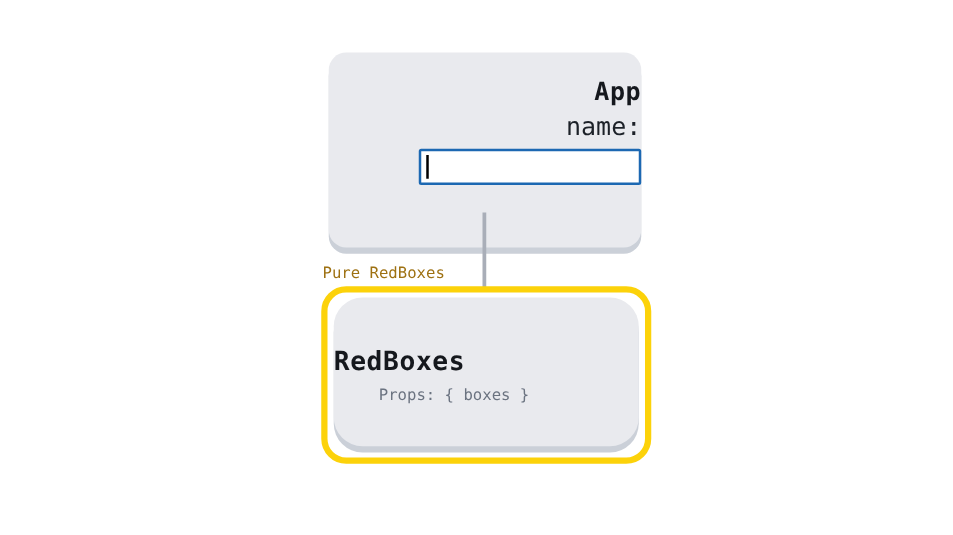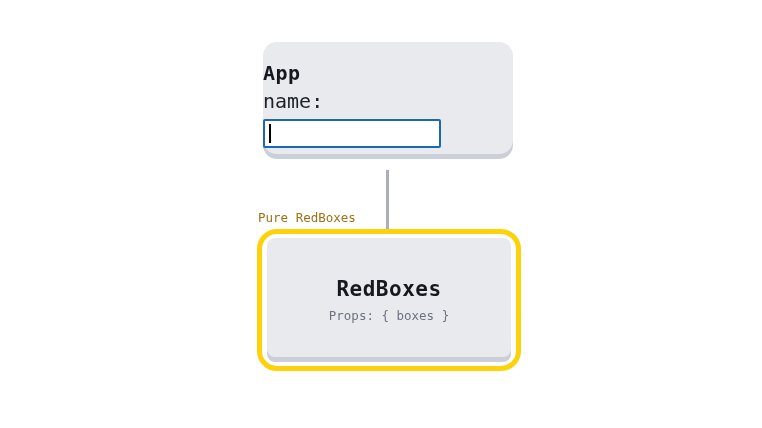--- a/index.html
+++ b/index.html
@@ -22,25 +22,25 @@
   .canvas{
     position:relative;
     width:762px;height:428px;
     background:var(--page-bg);
     overflow:hidden;
   }
   
   .app-box{
     position:absolute;
     left:263px;top:42px;
-    width:250px;height:112px;
+    width:250px;height:156px;
     background:var(--box-fill);
     border-radius:14px;
     box-shadow:0 5px 0 var(--box-edge);
-    display:flex;flex-direction:column;align-items:flex-start;
+    display:flex;flex-direction:column;align-items:flex-end;
     padding-top:18px;
   }
   .box-title{
     font-weight:bold;
     font-size:20px;
     line-height:26px;
     color:var(--title-text);
     letter-spacing:0.5px;
   }
   .field-label{
@@ -92,34 +92,35 @@
     width:264px;height:142px;
     border:5px solid var(--highlight-yellow);
     border-radius:20px;
     background:transparent;
   }
   .red-boxes-box{
     position:absolute;
     left:5px;top:4px;
     width:244px;height:119px;
     background:var(--box-fill);
-    border-radius:8px;
+    border-radius:23px;
     box-shadow:0 5px 0 var(--box-edge);
-    display:flex;flex-direction:column;align-items:center;justify-content:center;
+    display:flex;flex-direction:column;justify-content:center;
     padding-top:2px;
   }
   .red-boxes-box .box-title{
     font-size:21px;
     line-height:28px;
   }
   .props-label{
     margin-top:5px;
     font-size:12.5px;
     line-height:15px;
     color:var(--props-text);
+    margin-left:36px;
   }
 </style>
 </head>
 <body>
 
 <div class="canvas">
 
   <div class="app-box">
     <div class="box-title">App</div>
     <div class="field-label">name:</div>

